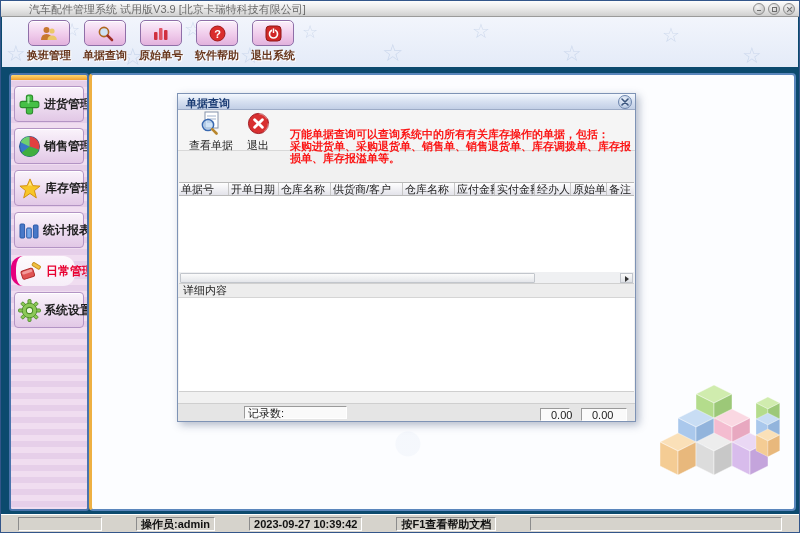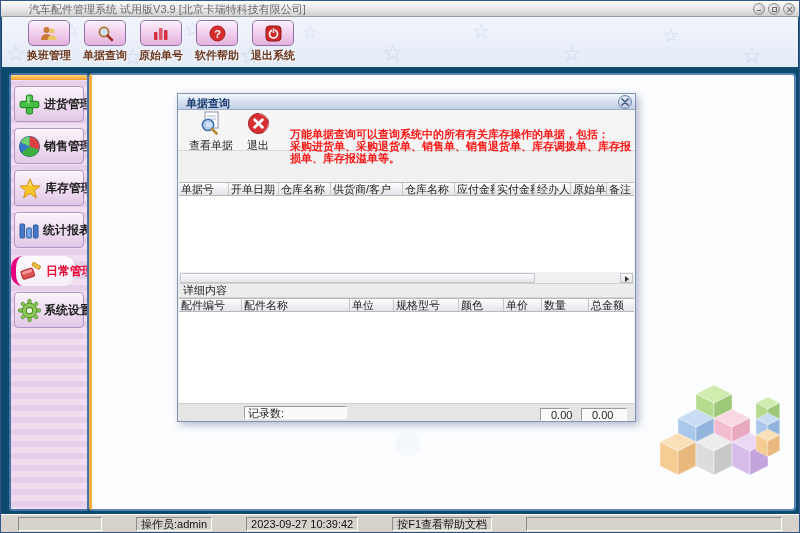--- a/index.html
+++ b/index.html
@@ -106,21 +106,21 @@
     border:1px solid; border-color:#9a9a9a #fff #fff #9a9a9a; font-size:11px; color:#222;
     padding-left:3px; line-height:12px; }
   .sum-box { position:absolute; top:4px; height:13px; background:#fafafa; border:1px solid;
     border-color:#9a9a9a #fff #fff #9a9a9a; font-size:11px; color:#222; padding-left:10px; line-height:12px; }
   .sum1 { left:362px; width:30px; } .sum2 { left:403px; width:46px; }
 
   
   .statusbar { position:absolute; left:0; bottom:0; width:100%; height:18px; background:#d6d3cc;
     border-top:1px solid #fff; display:flex; align-items:center; }
   .scell { height:14px; margin:0 17px; border:1px solid; border-color:#8c8c8c #fff #fff #8c8c8c;
-    font-size:11px; color:#111; padding:0 4px; line-height:12px; white-space:nowrap; }
+    font-size:11px; color:#111; padding:0 4px; line-height:12px; white-space:nowrap;font-weight:bold; }
   .scell.empty0 { width:84px; } .scell.grow { flex:1; }
 </style>
 </head>
 <body>
 
 <div class="window">
 
   <div class="titlebar">
     <span class="title">汽车配件管理系统 试用版V3.9 [北京卡瑞特科技有限公司]</span>
     <div class="winctrls">
@@ -416,30 +416,20 @@
     <div class="hscroll">
       <div class="hthumb"></div>
       <div class="harrow">
           <i></i>
         </div>
     </div>
 
     <div class="detail-band">详细内容</div>
 
     <div class="grid-wrap" style="top:204px;">
-      <div class="thead">
-          <div class="th" style="width: 63px;">配件编号</div>
-          <div class="th" style="width: 108px;">配件名称</div>
-          <div class="th" style="width: 44px;">单位</div>
-          <div class="th" style="width: 65px;">规格型号</div>
-          <div class="th" style="width: 45px;">颜色</div>
-          <div class="th" style="width: 38px;">单价</div>
-          <div class="th" style="width: 47px;">数量</div>
-          <div class="th" style="width: 47px;">总金额</div>
-        </div>
       <div class="tbody detail-tbody"></div>
     </div>
 
     <div class="dlg-footer">
       <div class="rec-box">记录数:</div>
       <div class="sum-box sum1">0.00</div>
       <div class="sum-box sum2">0.00</div>
     </div>
   </div>
 

